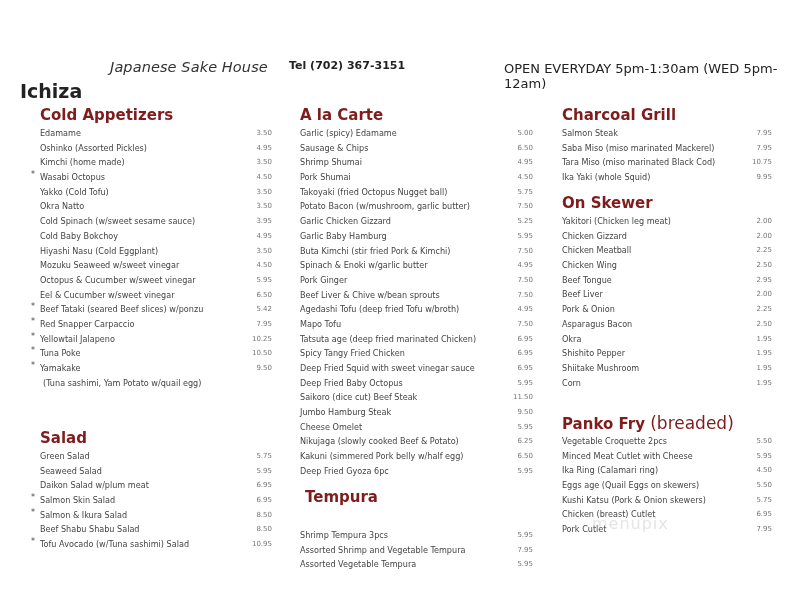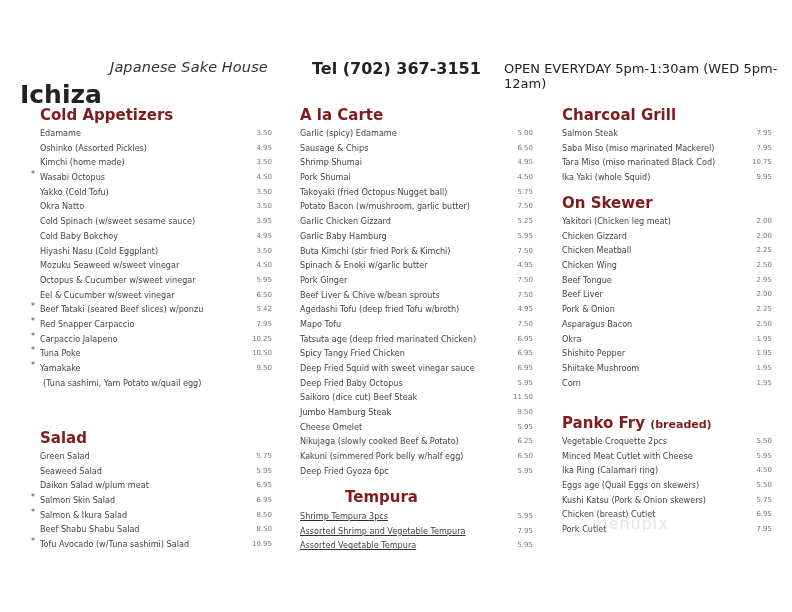--- a/index.html
+++ b/index.html
@@ -1,38 +1,38 @@
 <!DOCTYPE html>
 <html><head>
   <meta charset="utf-8">
   <style>
     * { margin: 0; padding: 0; box-sizing: border-box; }
     html, body { width: 792px; height: 612px; background: #ffffff; overflow: hidden; }
     body { position: relative; font-family: "DejaVu Sans", sans-serif; color: #333; }
 
     .tagline { position: absolute; left: 110px; top: 59px; font-size: 14.5px; font-style: italic; color: #333; font-family: "DejaVu Sans", sans-serif; letter-spacing: 0.1px; }
-    .phone { position: absolute; left: 312px; top: 59px; font-size: 16px; font-weight: bold; color: #222; }
+    .phone { position: absolute; left: 289px; top: 59px; font-size: 11px; font-weight: bold; color: #222; }
     .hours { position: absolute; left: 504px; top: 61px; font-size: 13px; color: #222; }
-    .brand { position: absolute; left: 20px; top: 80px; font-size: 25px; font-weight: bold; color: #222; }
+    .brand { position: absolute; left: 20px; top: 80px; font-size: 19px; font-weight: bold; color: #222; }
 
     .section { position: absolute; }
     .sec-title { font-size: 15px; font-weight: bold; color: #7f1d1d; height: 22px; line-height: 22px; white-space: nowrap; }
-    .sec-title .sub { font-size: 11px; font-weight: bold; }
+    .sec-title .sub { font-size: 17px; font-weight: normal; }
     .items { list-style: none; margin-top: 0; }
     .item { position: relative; height: 14.7px; line-height: 14.7px; font-size: 8.1px; color: #444; white-space: nowrap; }
     .item .star { position: absolute; left: -9px; top: -2px; font-size: 8px; color: #444; }
     .item .price { position: absolute; right: 0; top: 0; font-size: 7px; color: #777; }
     .item.note { padding-left: 3px; }
 
     #s-cold { left: 40px; top: 104px; width: 232px; }
     #s-salad { left: 40px; top: 427px; width: 232px; }
     #s-alacarte { left: 300px; top: 104px; width: 233px; }
     #s-tempura { left: 300px; top: 486px; width: 233px; }
-    #s-tempura .sec-title { padding-left: 5px; margin-left: 40px; }
-    #s-tempura .items { margin-top: 1px; text-decoration: underline; }
+    #s-tempura .sec-title { padding-left: 5px; }
+    #s-tempura .items { margin-top: 20px; }
     #s-charcoal { left: 562px; top: 104px; width: 210px; }
     #s-skewer { left: 562px; top: 192px; width: 210px; }
     #s-panko { left: 562px; top: 412px; width: 210px; }
 
     .watermark { position: absolute; left: 592px; top: 514px; font-size: 16px; color: rgba(180,180,180,0.35); letter-spacing: 1px; }
   </style>
 </head>
 <body>
 
 <div class="tagline">Japanese Sake House</div>
@@ -50,21 +50,21 @@
       <li class="item"><span class="name">Yakko (Cold Tofu)</span><span class="price">3.50</span></li>
       <li class="item"><span class="name">Okra Natto</span><span class="price">3.50</span></li>
       <li class="item"><span class="name">Cold Spinach (w/sweet sesame sauce)</span><span class="price">3.95</span></li>
       <li class="item"><span class="name">Cold Baby Bokchoy</span><span class="price">4.95</span></li>
       <li class="item"><span class="name">Hiyashi Nasu (Cold Eggplant)</span><span class="price">3.50</span></li>
       <li class="item"><span class="name">Mozuku Seaweed w/sweet vinegar</span><span class="price">4.50</span></li>
       <li class="item"><span class="name">Octopus &amp; Cucumber w/sweet vinegar</span><span class="price">5.95</span></li>
       <li class="item"><span class="name">Eel &amp; Cucumber w/sweet vinegar</span><span class="price">6.50</span></li>
       <li class="item"><span class="star">*</span><span class="name">Beef Tataki (seared Beef slices) w/ponzu</span><span class="price">5.42</span></li>
       <li class="item"><span class="star">*</span><span class="name">Red Snapper Carpaccio</span><span class="price">7.95</span></li>
-      <li class="item"><span class="star">*</span><span class="name">Carpaccio Jalapeno</span><span class="price">10.25</span></li>
+      <li class="item"><span class="star">*</span><span class="name">Yellowtail Jalapeno</span><span class="price">10.25</span></li>
       <li class="item"><span class="star">*</span><span class="name">Tuna Poke</span><span class="price">10.50</span></li>
       <li class="item"><span class="star">*</span><span class="name">Yamakake</span><span class="price">9.50</span></li>
       <li class="item note"><span class="name">(Tuna sashimi, Yam Potato w/quail egg)</span><span class="price"></span></li>
     </ul>
 </div>
 
 <div id="s-salad" class="section">
   <div class="sec-title">Salad</div>
   <ul class="items">
       <li class="item"><span class="name">Green Salad</span><span class="price">5.75</span></li>

